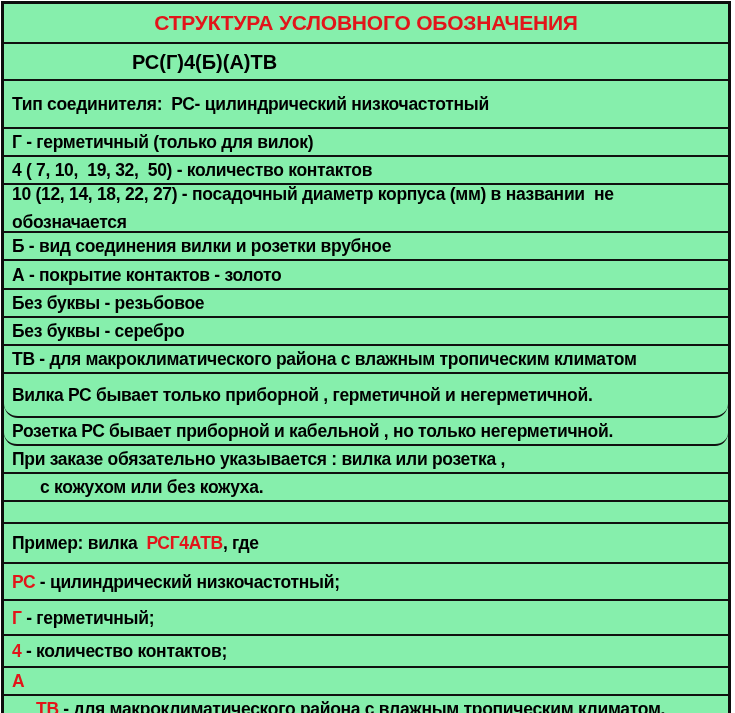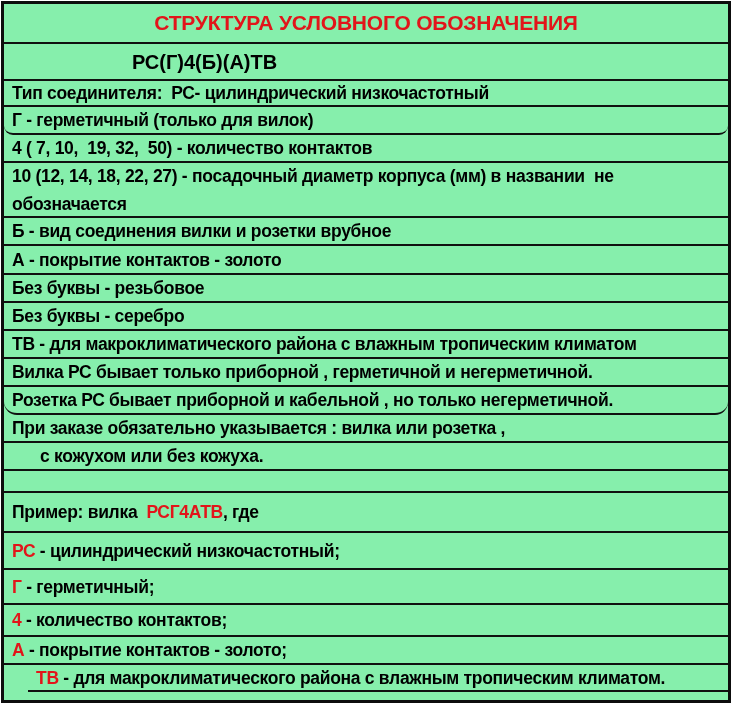--- a/index.html
+++ b/index.html
@@ -43,48 +43,48 @@
 <body>
 
 <div class="doc-table" data-name="designation-structure-table">
   <div data-name="table-rows">
       <div class="row" data-name="table-title" style="height: 40px;">
         <span class="red" data-name="code-letters-red">СТРУКТУРА УСЛОВНОГО ОБОЗНАЧЕНИЯ</span>
       </div>
       <div class="row" data-name="designation-code-row" style="height: 37px;">
         <span data-name="row-text">РС(Г)4(Б)(А)ТВ</span>
       </div>
-      <div class="row" data-name="row-connector-type" style="height: 26px;">
+      <div class="row" data-name="row-connector-type" style="height: 48px;">
         <span data-name="row-text">Тип соединителя:  РС- цилиндрический низкочастотный</span>
       </div>
-      <div class="row" data-name="row-hermetic" style="height: 28px; border-radius: 9px;">
+      <div class="row" data-name="row-hermetic" style="height: 28px;">
         <span data-name="row-text">Г - герметичный (только для вилок)</span>
       </div>
       <div class="row" data-name="row-contact-count" style="height: 28px;">
         <span data-name="row-text">4 ( 7, 10,  19, 32,  50) - количество контактов</span>
       </div>
-      <div class="row" data-name="row-body-diameter" style="height: 55px;">
+      <div class="row" data-name="row-body-diameter" style="height: 48px;">
         <span data-name="row-text">10 (12, 14, 18, 22, 27) - посадочный диаметр корпуса (мм) в названии  не обозначается</span>
       </div>
       <div class="row" data-name="row-connection-kind" style="height: 28px; text-align: right;">
         <span data-name="row-text">Б - вид соединения вилки и розетки врубное</span>
       </div>
       <div class="row" data-name="row-coating-gold" style="height: 29px;">
         <span data-name="row-text">А - покрытие контактов - золото</span>
       </div>
       <div class="row" data-name="row-no-letter-threaded" style="height: 28px;">
         <span data-name="row-text">Без буквы - резьбовое</span>
       </div>
       <div class="row" data-name="row-no-letter-silver" style="height: 28px;">
         <span data-name="row-text">Без буквы - серебро</span>
       </div>
       <div class="row" data-name="row-tropical-climate" style="height: 28px;">
         <span data-name="row-text">ТВ - для макроклиматического района с влажным тропическим климатом</span>
       </div>
-      <div class="row" data-name="row-plug-note" style="height: 28px;">
+      <div class="row" data-name="row-plug-note" style="height: 44px; border-radius: 14px;">
         <span data-name="row-text">Вилка РС бывает только приборной , герметичной и негерметичной.</span>
       </div>
       <div class="row" data-name="row-socket-note" style="height: 28px; border-radius: 13px;">
         <span data-name="row-text">Розетка РС бывает приборной и кабельной , но только негерметичной.</span>
       </div>
       <div class="row" data-name="row-order-note-1" style="height: 28px;">
         <span data-name="row-text">При заказе обязательно указывается : вилка или розетка ,</span>
       </div>
       <div class="row" data-name="row-order-note-2" style="height: 28px; padding-left: 36px;">
         <span data-name="row-text">с кожухом или без кожуха.</span>
@@ -102,21 +102,20 @@
       <div class="row" data-name="row-example-g" style="height: 35px;">
         <span class="red" data-name="code-letters-red">Г</span>
         <span data-name="row-text"> - герметичный;</span>
       </div>
       <div class="row" data-name="row-example-4" style="height: 32px;">
         <span class="red" data-name="code-letters-red">4</span>
         <span data-name="row-text"> - количество контактов;</span>
       </div>
       <div class="row" data-name="row-example-a" style="height: 28px;">
         <span class="red" data-name="code-letters-red">А</span>
-        <span data-name="row-text"> - покрытие контактов - золото;</span>
       </div>
       <div class="row" data-name="row-example-tv" style="height: 27px; margin-left: 24px;">
         <span class="red" data-name="code-letters-red">ТВ</span>
         <span data-name="row-text"> - для макроклиматического района с влажным тропическим климатом.</span>
       </div>
       <div class="row" data-name="spacer-row-bottom" style="height: 8px;"></div>
     </div>
 </div>
 
 </body></html>

